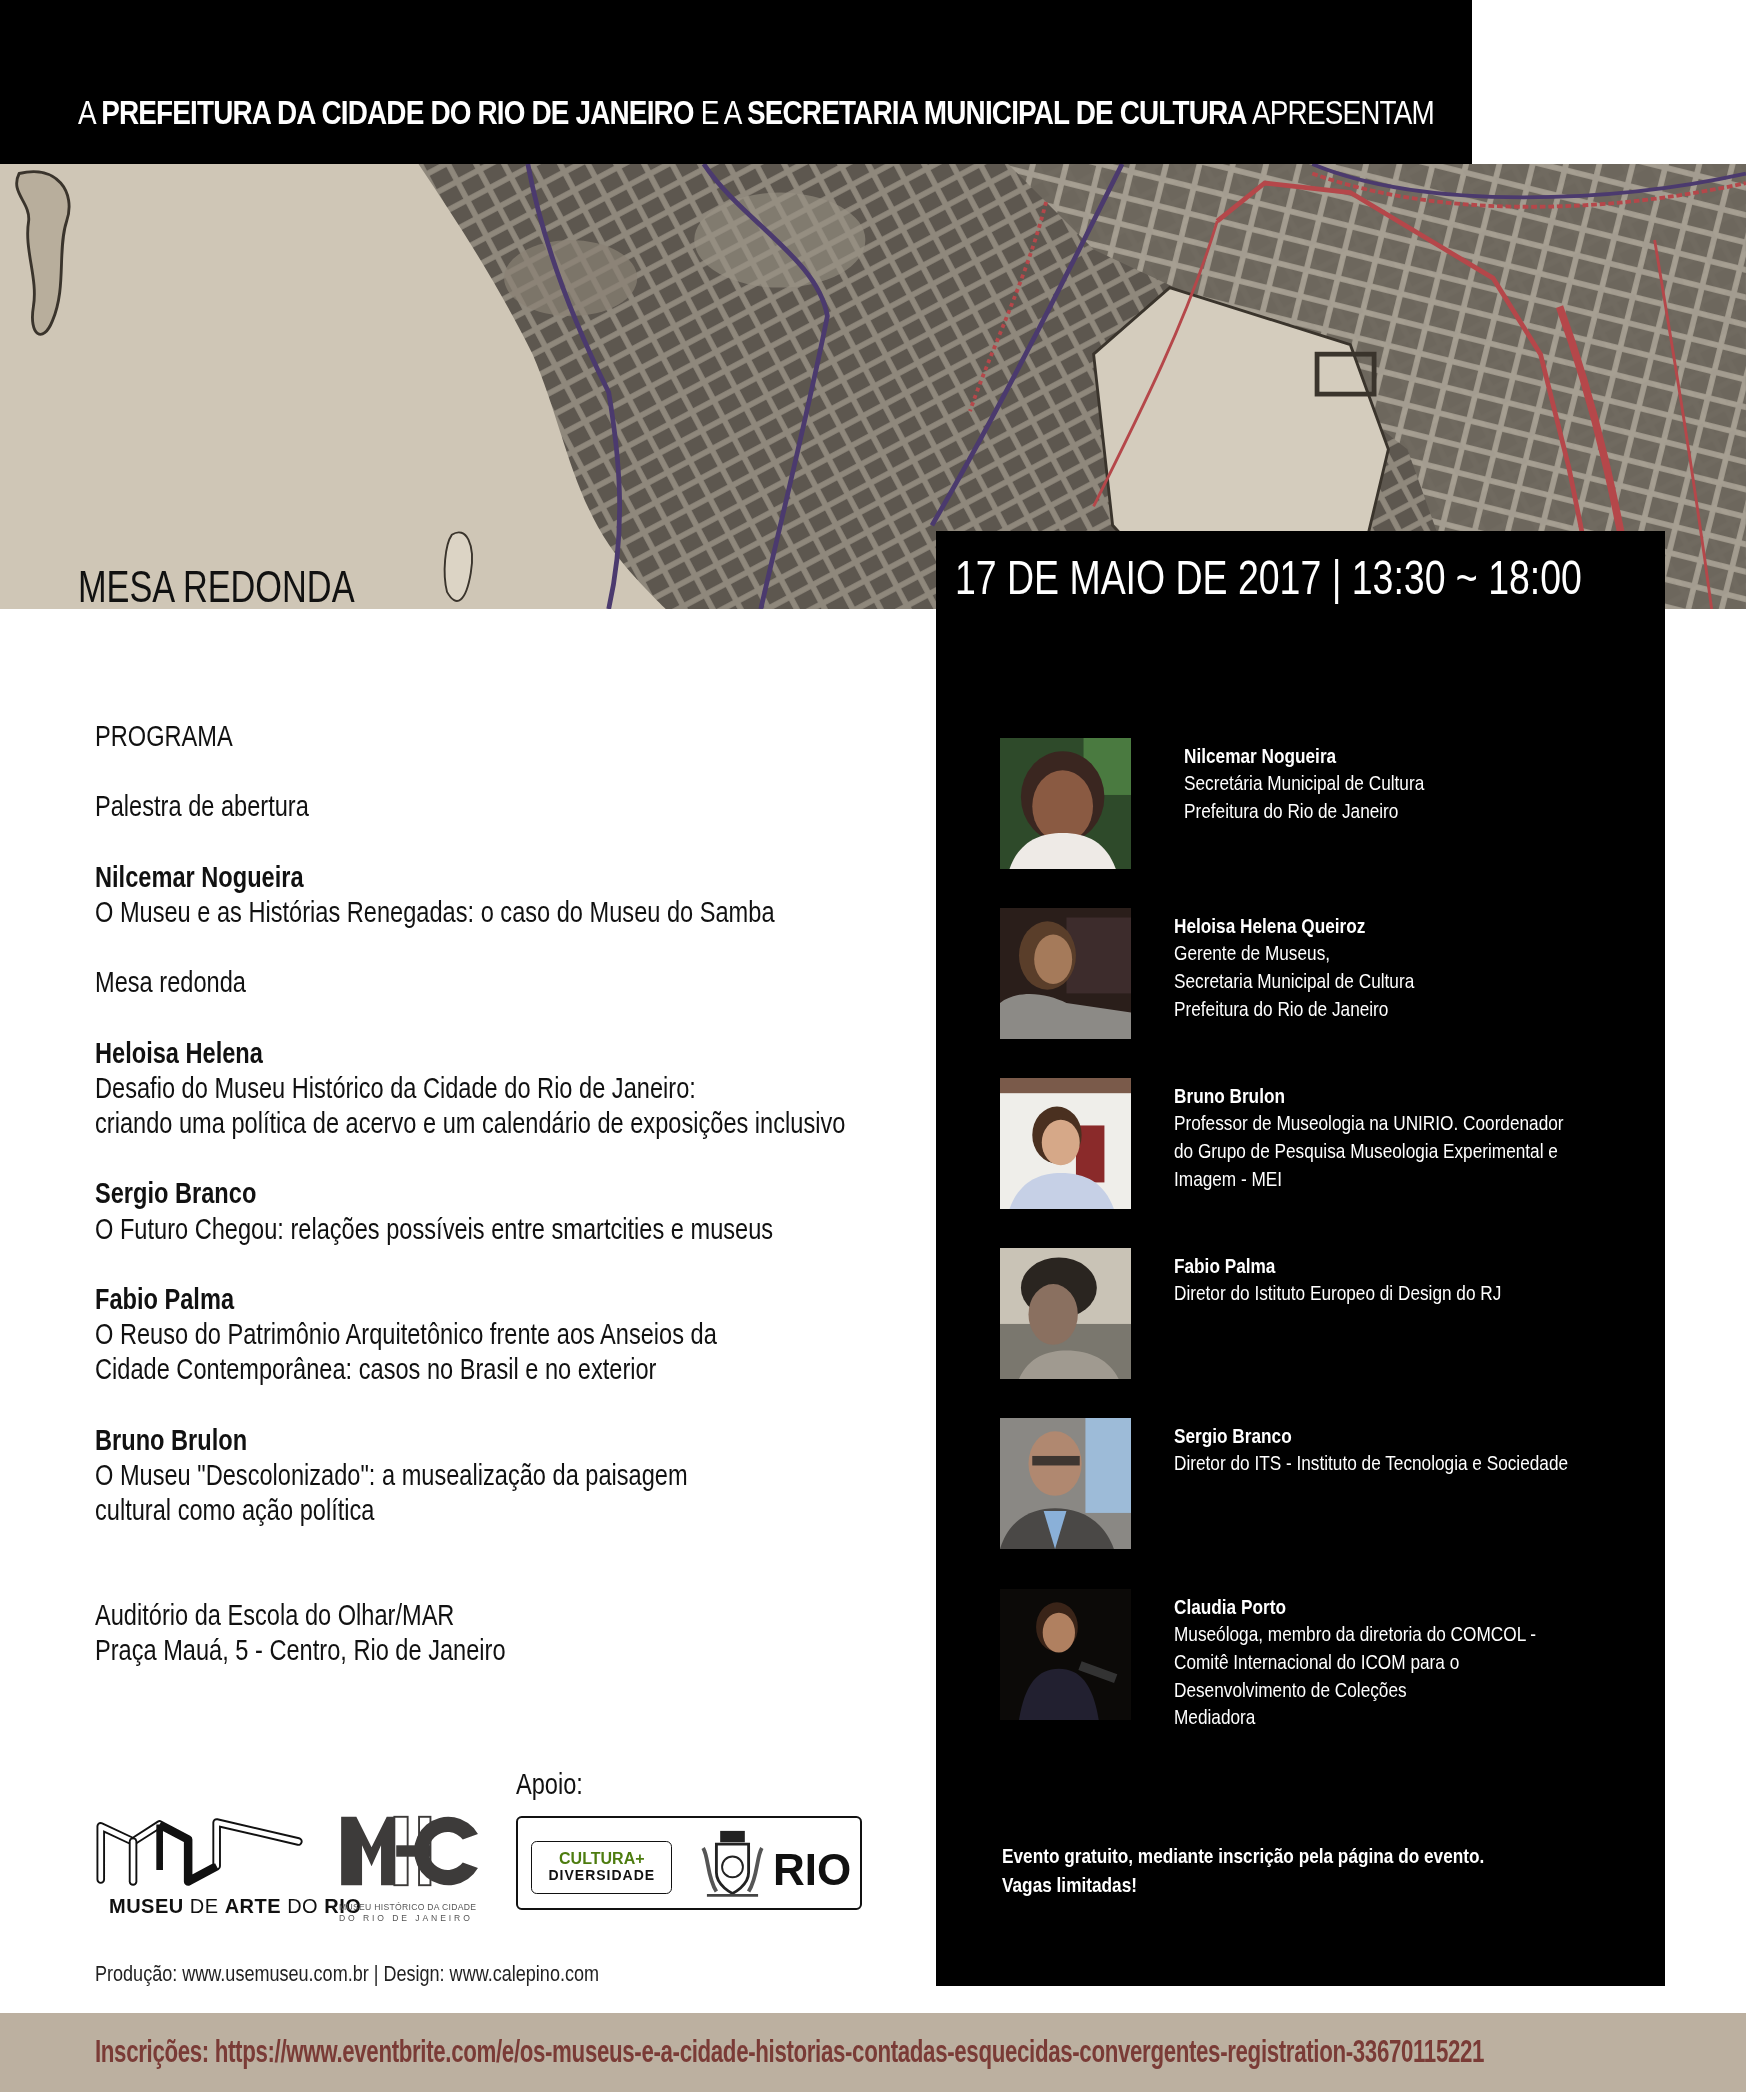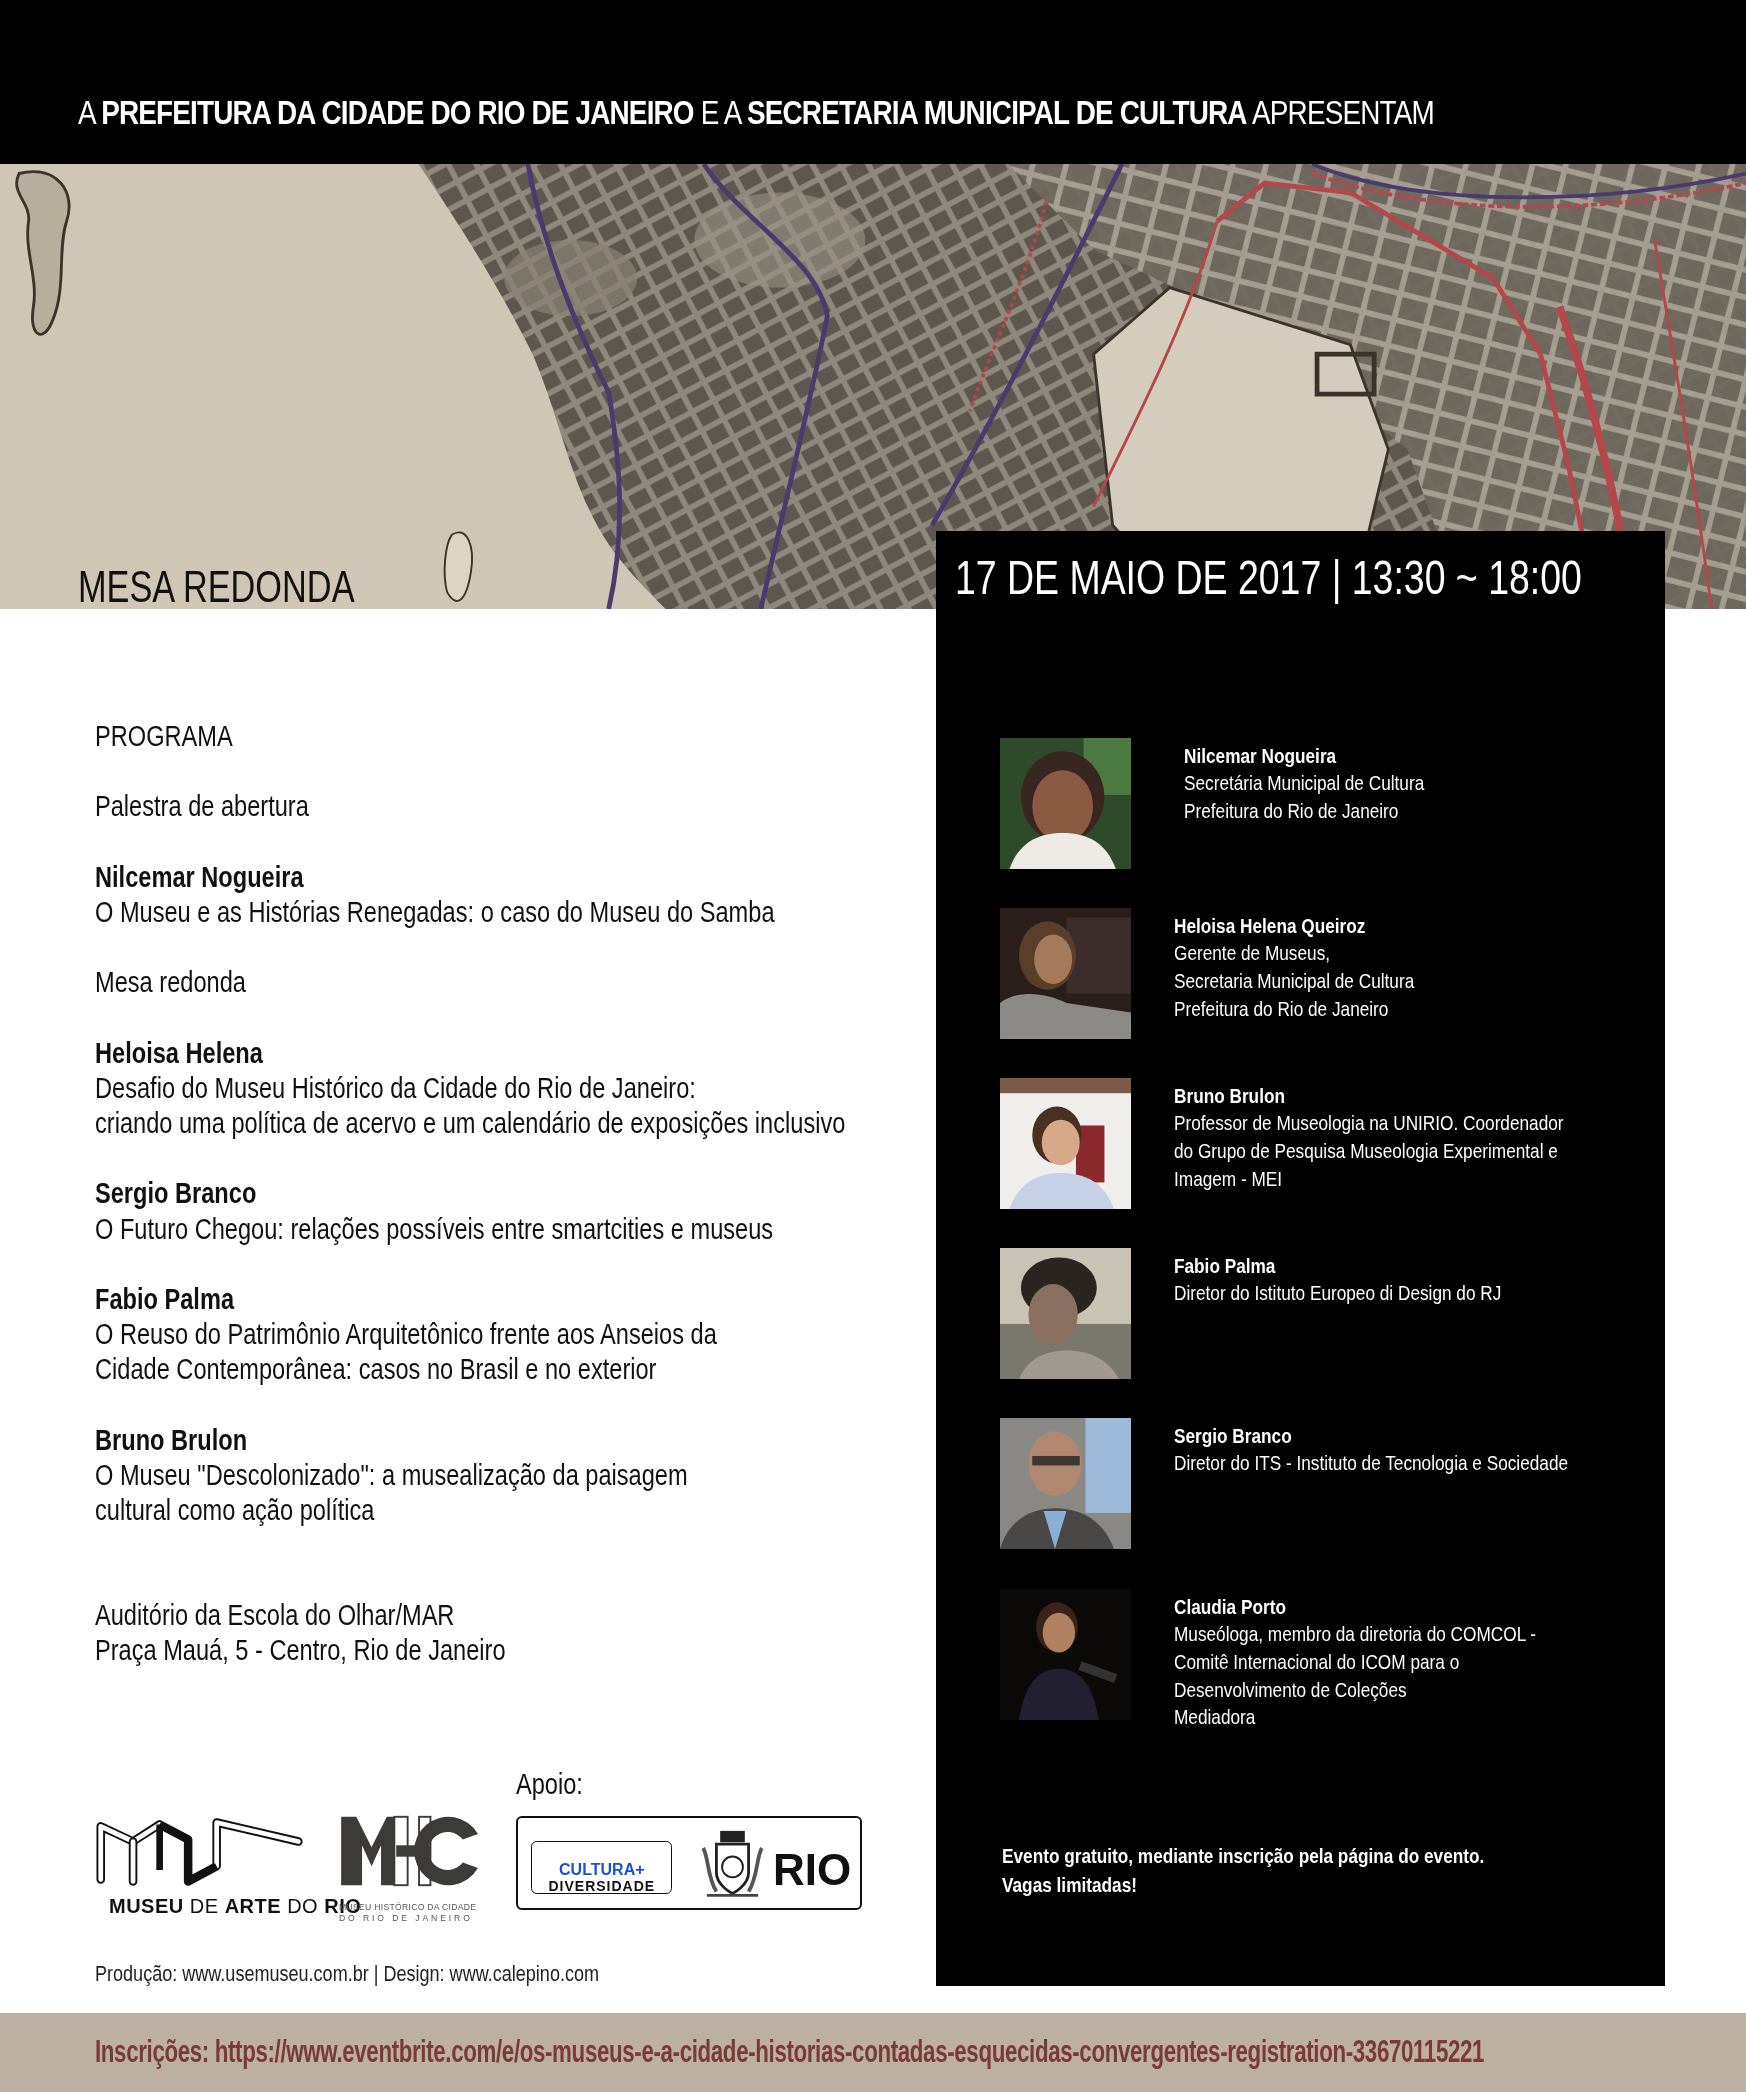--- a/index.html
+++ b/index.html
@@ -1,19 +1,19 @@
 <!DOCTYPE html>
 <html style="font-size:15px"><head>
 <meta charset="utf-8">
 <style>
   * { box-sizing: border-box; margin: 0; padding: 0; }
   html, body { width: 1746px; height: 2092px; background: #ffffff; overflow: hidden; }
   body { position: relative; font-family: "Liberation Sans", "DejaVu Sans", sans-serif; color: #111; }
 
-  .topbar { position: absolute; left: 0; top: 0; width: 1746px; height: 164px; background: #000; }
+  .topbar { position: absolute; left: 0; top: 0; width: 1472px; height: 164px; background: #000; }
   .topbar-text { position: absolute; left: 78px; top: 93px; font-size: 34px; color: #fff; letter-spacing: -1px; transform: scaleX(0.82); transform-origin: left center; white-space: nowrap; }
   .topbar-text b { font-weight: 700; }
   .topbar-text span.light { font-weight: 400; }
 
   .map { position: absolute; left: 0; top: 164px; width: 1746px; height: 445px; background: #cfc6b6; overflow: hidden; }
   .map svg { position: absolute; left: 0; top: 0; }
   .mesa-label { position: absolute; left: 78px; top: 398px; font-size: 44px; color: #111; transform: scaleX(0.78); transform-origin: left center; white-space: nowrap; font-weight: 400; }
 
   .dark-panel { position: absolute; left: 936px; top: 531px; width: 729px; height: 1455px; background: #000; }
   .date-line { position: absolute; left: 19px; top: 19px; font-size: 48px; color: #fff; transform: scaleX(0.78); transform-origin: left center; white-space: nowrap; }
@@ -32,21 +32,21 @@
 
   .apoio-label { position: absolute; left: 516px; top: 1767px; font-size: 29.5px; color: #111; transform: scaleX(0.8); transform-origin: left top; }
 
   .logo-mar { position: absolute; left: 95px; top: 1813px; width: 211px; height: 107px; }
   .logo-mar-text { position: absolute; left: 14px; top: 82px; font-size: 20px; white-space: nowrap; letter-spacing: 0.5px; color: #111; }
   .logo-mar-text b { font-weight: 700; }
   .logo-mhc { position: absolute; left: 339px; top: 1813px; width: 143px; height: 107px; }
   .logo-mhc-text { position: absolute; left: 0; top: 89px; font-size: 8.6px; line-height: 11.4px; color: #555; white-space: nowrap; letter-spacing: 0.3px; }
   .logo-box { position: absolute; left: 516px; top: 1816px; width: 346px; height: 94px; border: 2.9px solid #111; border-radius: 5.7px; }
   .cultura-box { position: absolute; left: 13.3px; top: 23px; width: 141px; height: 53px; border: 1.9px solid #111; border-radius: 5.7px; text-align: center; }
-  .cultura-line1 { font-weight: 700; font-size: 16px; line-height: 19px; margin-top: 18px; color: #1d4ed8; }
+  .cultura-line1 { font-weight: 700; font-size: 16px; line-height: 19px; margin-top: 7px; color: #4d7c0f; }
   .cultura-line2 { font-weight: 700; font-size: 14px; line-height: 15px; color: #111; letter-spacing: 1px; }
   .rio-text { position: absolute; left: 255px; top: 27px; font-weight: 700; font-size: 44px; color: #111; }
   .crest { position: absolute; left: 181px; top: 11.4px; width: 67px; height: 72px; }
 
   .credits { position: absolute; left: 95px; top: 1961px; font-size: 22px; color: #222; transform: scaleX(0.82); transform-origin: left top; white-space: nowrap; }
 
   .footer { position: absolute; left: 0; top: 2013px; width: 1746px; height: 80px; background: #bcb0a0; }
   .footer-text { position: absolute; left: 95px; top: 21px; font-size: 31px; font-weight: 700; color: #7a3b36; transform: scaleX(0.72); transform-origin: left top; white-space: nowrap; letter-spacing: -0.5px; }
 </style>
 </head>

